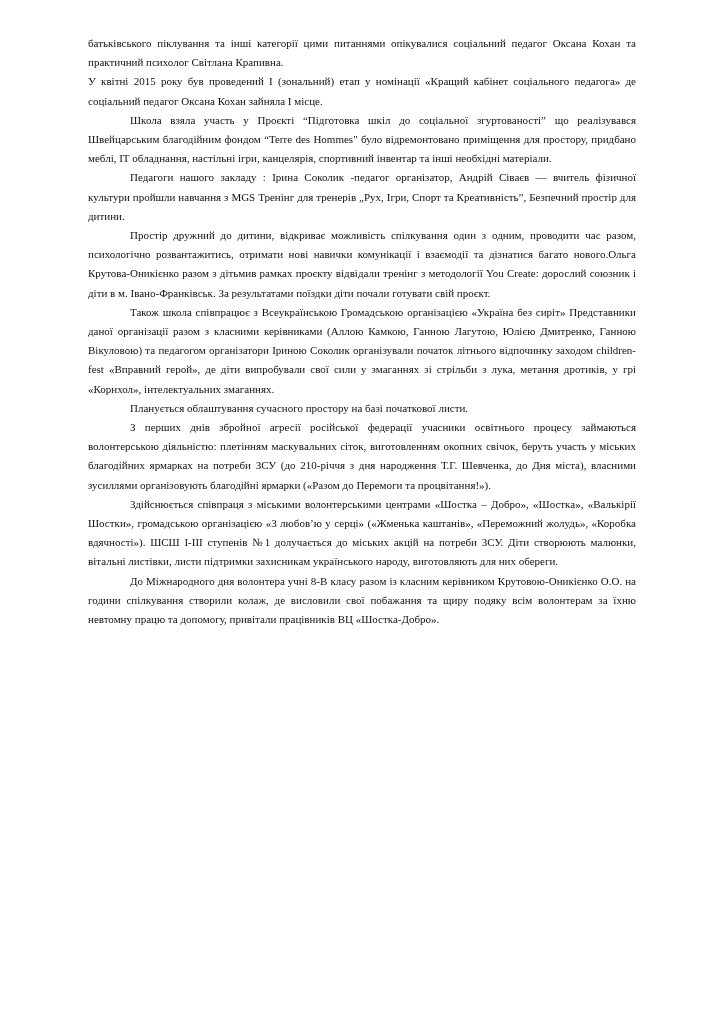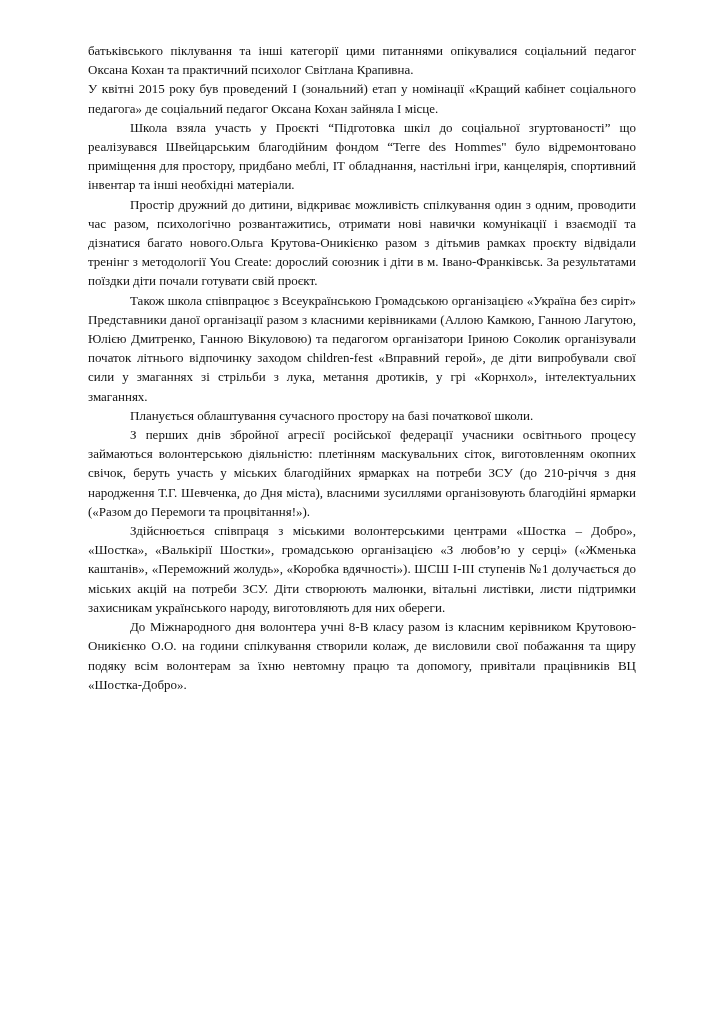--- a/index.html
+++ b/index.html
@@ -1,40 +1,41 @@
 <!DOCTYPE html>
 <html><head>
 <meta charset="utf-8">
 <style>
   html, body { margin: 0; padding: 0; background: #ffffff; }
   body { width: 724px; height: 1024px; overflow: hidden; position: relative; }
   .page {
     position: absolute;
     left: 88px;
-    top: 41px;
+    top: 34px;
     width: 548px;
     font-family: "Liberation Serif", serif;
-    font-size: 13px;
+    font-size: 11px;
     line-height: 19.2px;
     color: #111111;
   }
   .p {
     margin: 0;
     text-align: justify;
     text-align-last: left;
   }
   .ind { text-indent: 42px; }
   .gap { margin-top: 10px; }
 </style>
 </head>
 <body>
 
 <div class="page">
   <p class="p">батьківського піклування та інші категорії цими питаннями опікувалися соціальний педагог Оксана Кохан та практичний психолог Світлана Крапивна.</p>
   <p class="p">У квітні 2015 року був проведений І (зональний) етап у номінації «Кращий кабінет соціального педагога» де соціальний педагог Оксана Кохан зайняла І місце.</p>
   <p class="p ind">Школа взяла участь у Проєкті “Підготовка шкіл до соціальної згуртованості” що реалізувався Швейцарським благодійним фондом “Terre des Hommes" було відремонтовано приміщення для простору, придбано меблі, ІТ обладнання, настільні ігри, канцелярія, спортивний інвентар та інші необхідні матеріали.</p>
+  <p class="p ind">Педагоги нашого закладу : Ірина Соколик -педагог організатор, Андрій Сіваєв — вчитель фізичної культури пройшли навчання з MGS Тренінг для тренерів „Рух, Ігри, Спорт та Креативність”, Безпечний простір для дитини.</p>
   <p class="p ind">Простір дружний до дитини, відкриває можливість спілкування один з одним, проводити час разом, психологічно розвантажитись, отримати нові навички комунікації і взаємодії та дізнатися багато нового.Ольга Крутова-Оникієнко разом з дітьмив рамках проєкту відвідали тренінг з методології You Create: дорослий союзник і діти в м. Івано-Франківськ. За результатами поїздки діти почали готувати свій проєкт.</p>
   <p class="p ind">Також школа співпрацює з Всеукраїнською Громадською організацією «Україна без сиріт» Представники даної організації разом з класними керівниками (Аллою Камкою, Ганною Лагутою, Юлією Дмитренко, Ганною Вікуловою) та педагогом організатори Іриною Соколик організували початок літнього відпочинку заходом children-fest «Вправний герой», де діти випробували свої сили у змаганнях зі стрільби з лука, метання дротиків, у грі «Корнхол», інтелектуальних змаганнях.</p>
-  <p class="p ind">Планується облаштування сучасного простору на базі початкової школи.</p>
+  <p class="p ind">Планується облаштування сучасного простору на базі початкової листи.</p>
   <p class="p ind">З перших днів збройної агресії російської федерації учасники освітнього процесу займаються волонтерською діяльністю: плетінням маскувальних сіток, виготовленням окопних свічок, беруть участь у міських благодійних ярмарках на потреби ЗСУ (до 210-річчя з дня народження Т.Г. Шевченка, до Дня міста), власними зусиллями організовують благодійні ярмарки («Разом до Перемоги та процвітання!»).</p>
   <p class="p ind">Здійснюється співпраця з міськими волонтерськими центрами «Шостка – Добро», «Шостка», «Валькірії Шостки», громадською організацією «З любов’ю у серці» («Жменька каштанів», «Переможний жолудь», «Коробка вдячності»). ШСШ І-ІІІ ступенів №1 долучається до міських акцій на потреби ЗСУ. Діти створюють малюнки, вітальні листівки, листи підтримки захисникам українського народу, виготовляють для них обереги.</p>
   <p class="p ind">До Міжнародного дня волонтера учні 8-В класу разом із класним керівником Крутовою-Оникієнко О.О. на години спілкування створили колаж, де висловили свої побажання та щиру подяку всім волонтерам за їхню невтомну працю та допомогу, привітали працівників ВЦ «Шостка-Добро».</p>
 </div>
 
 </body></html>

